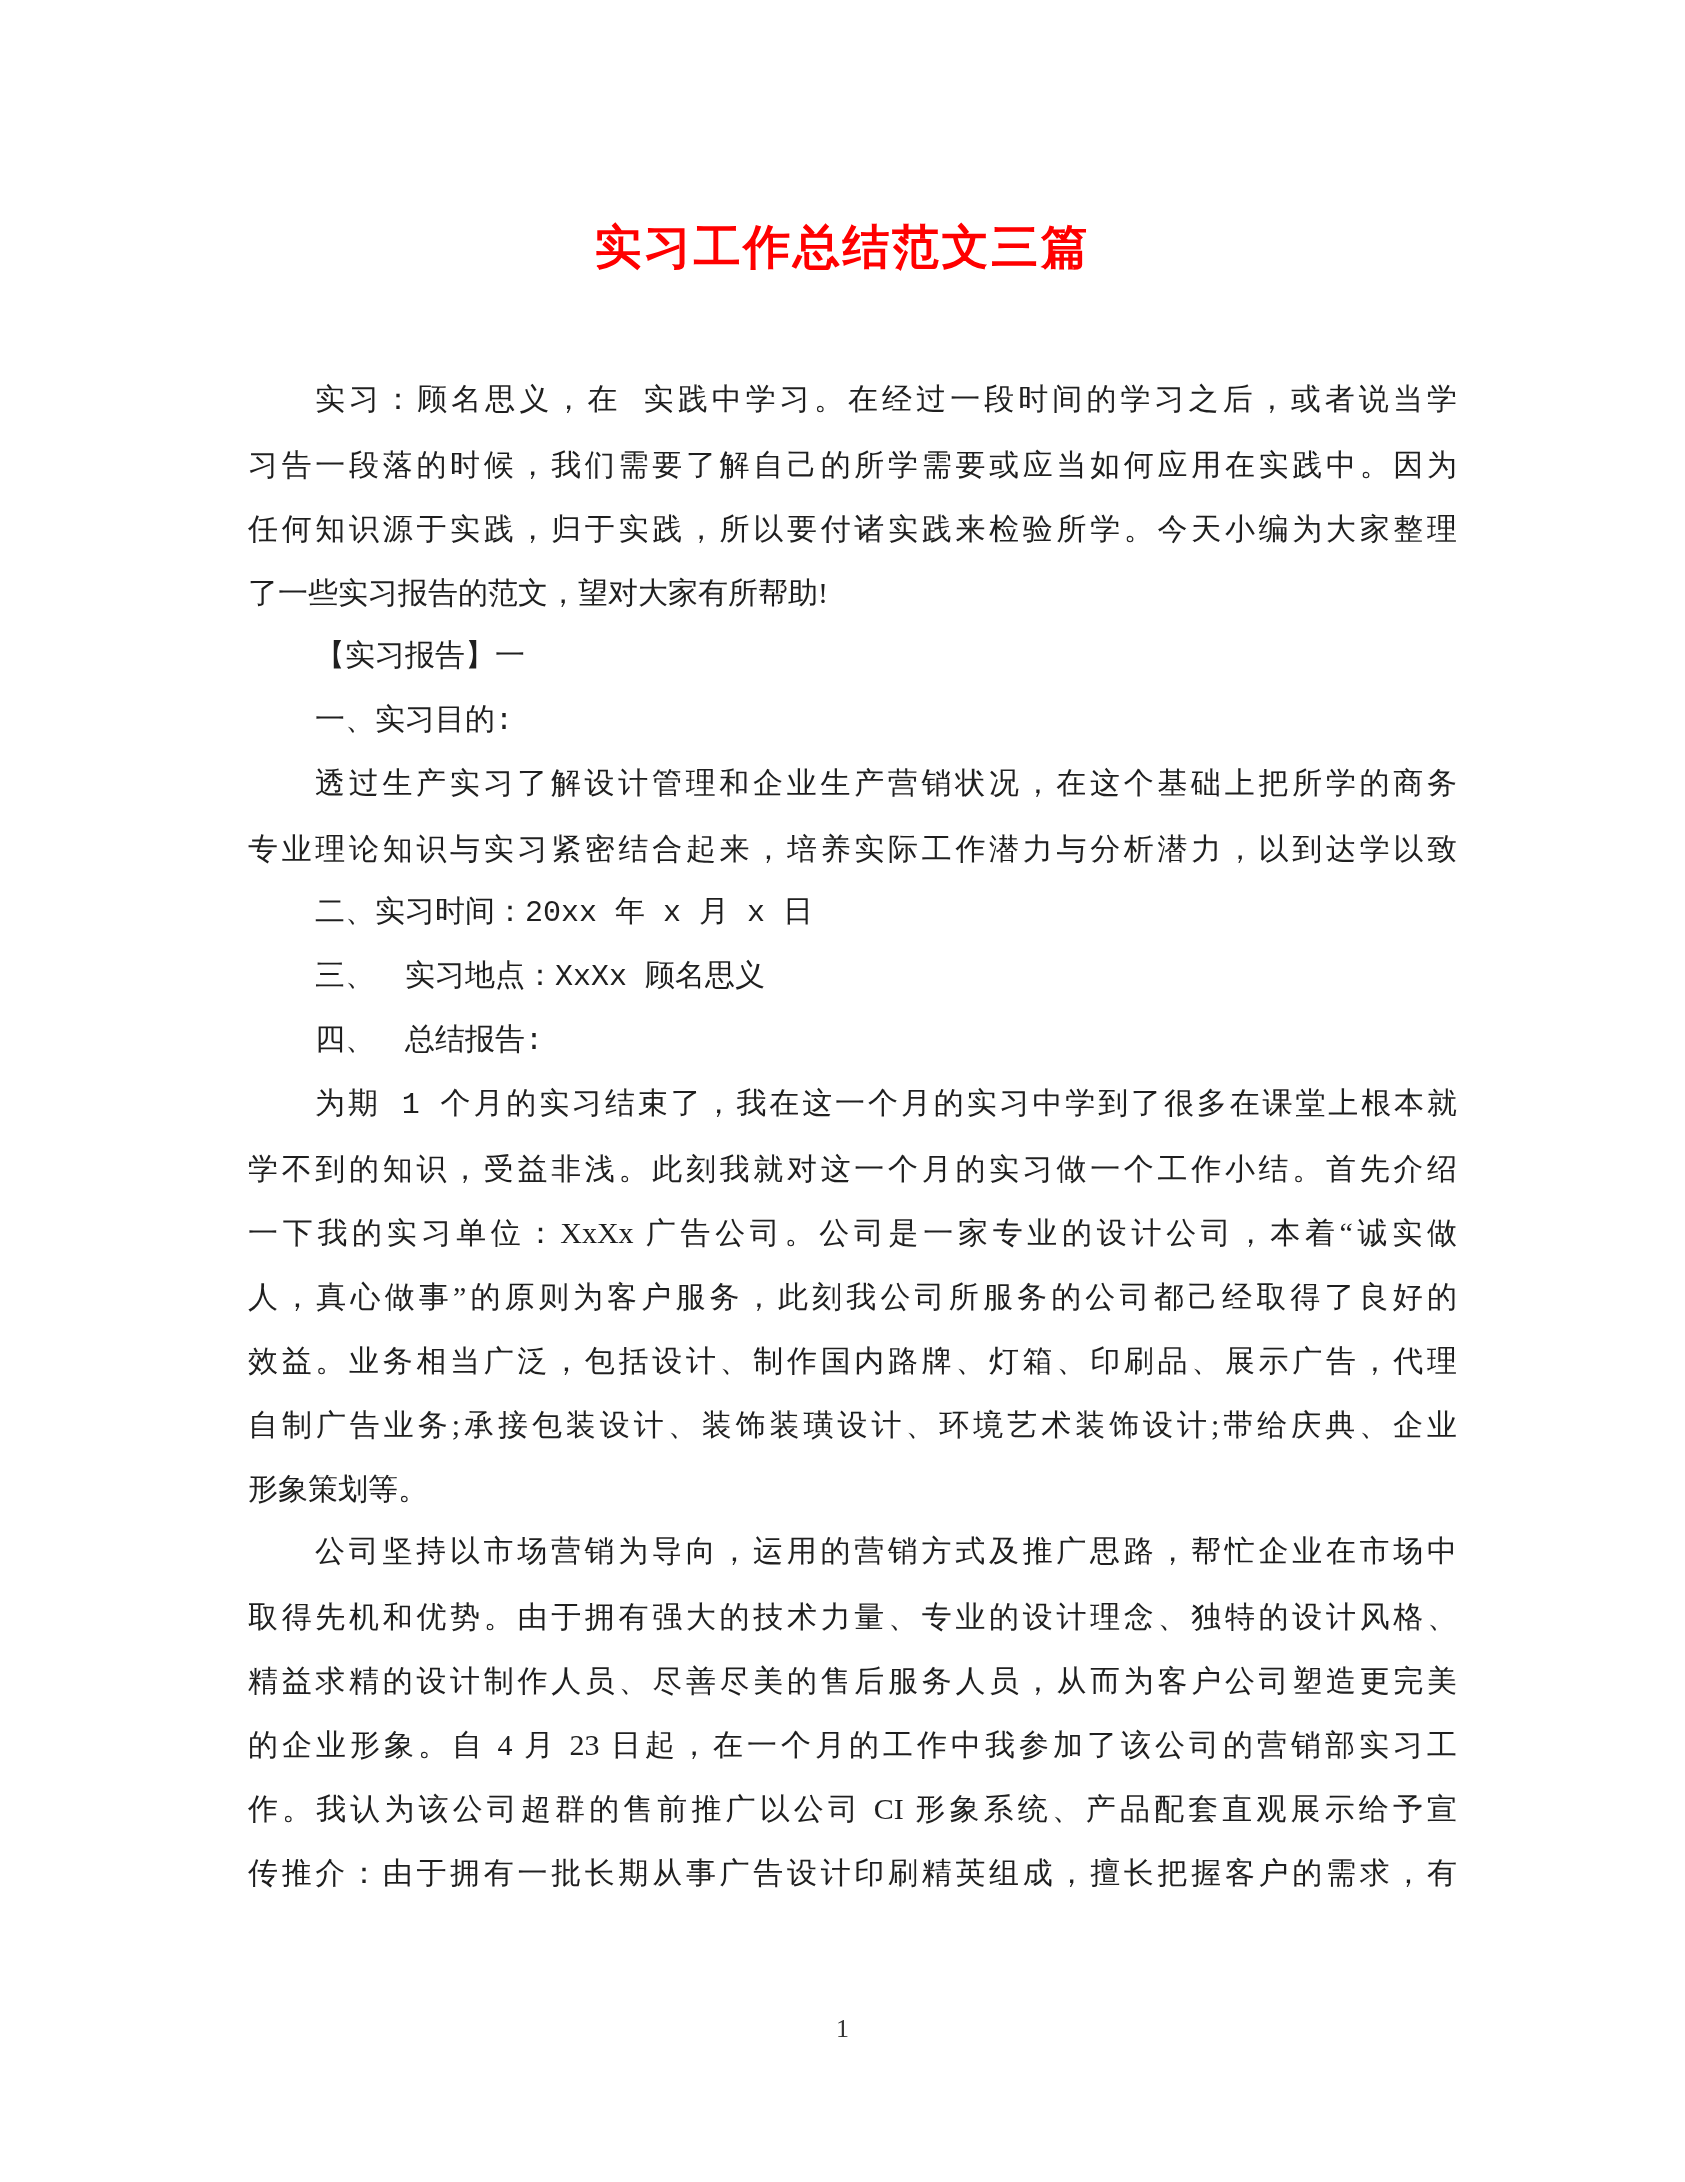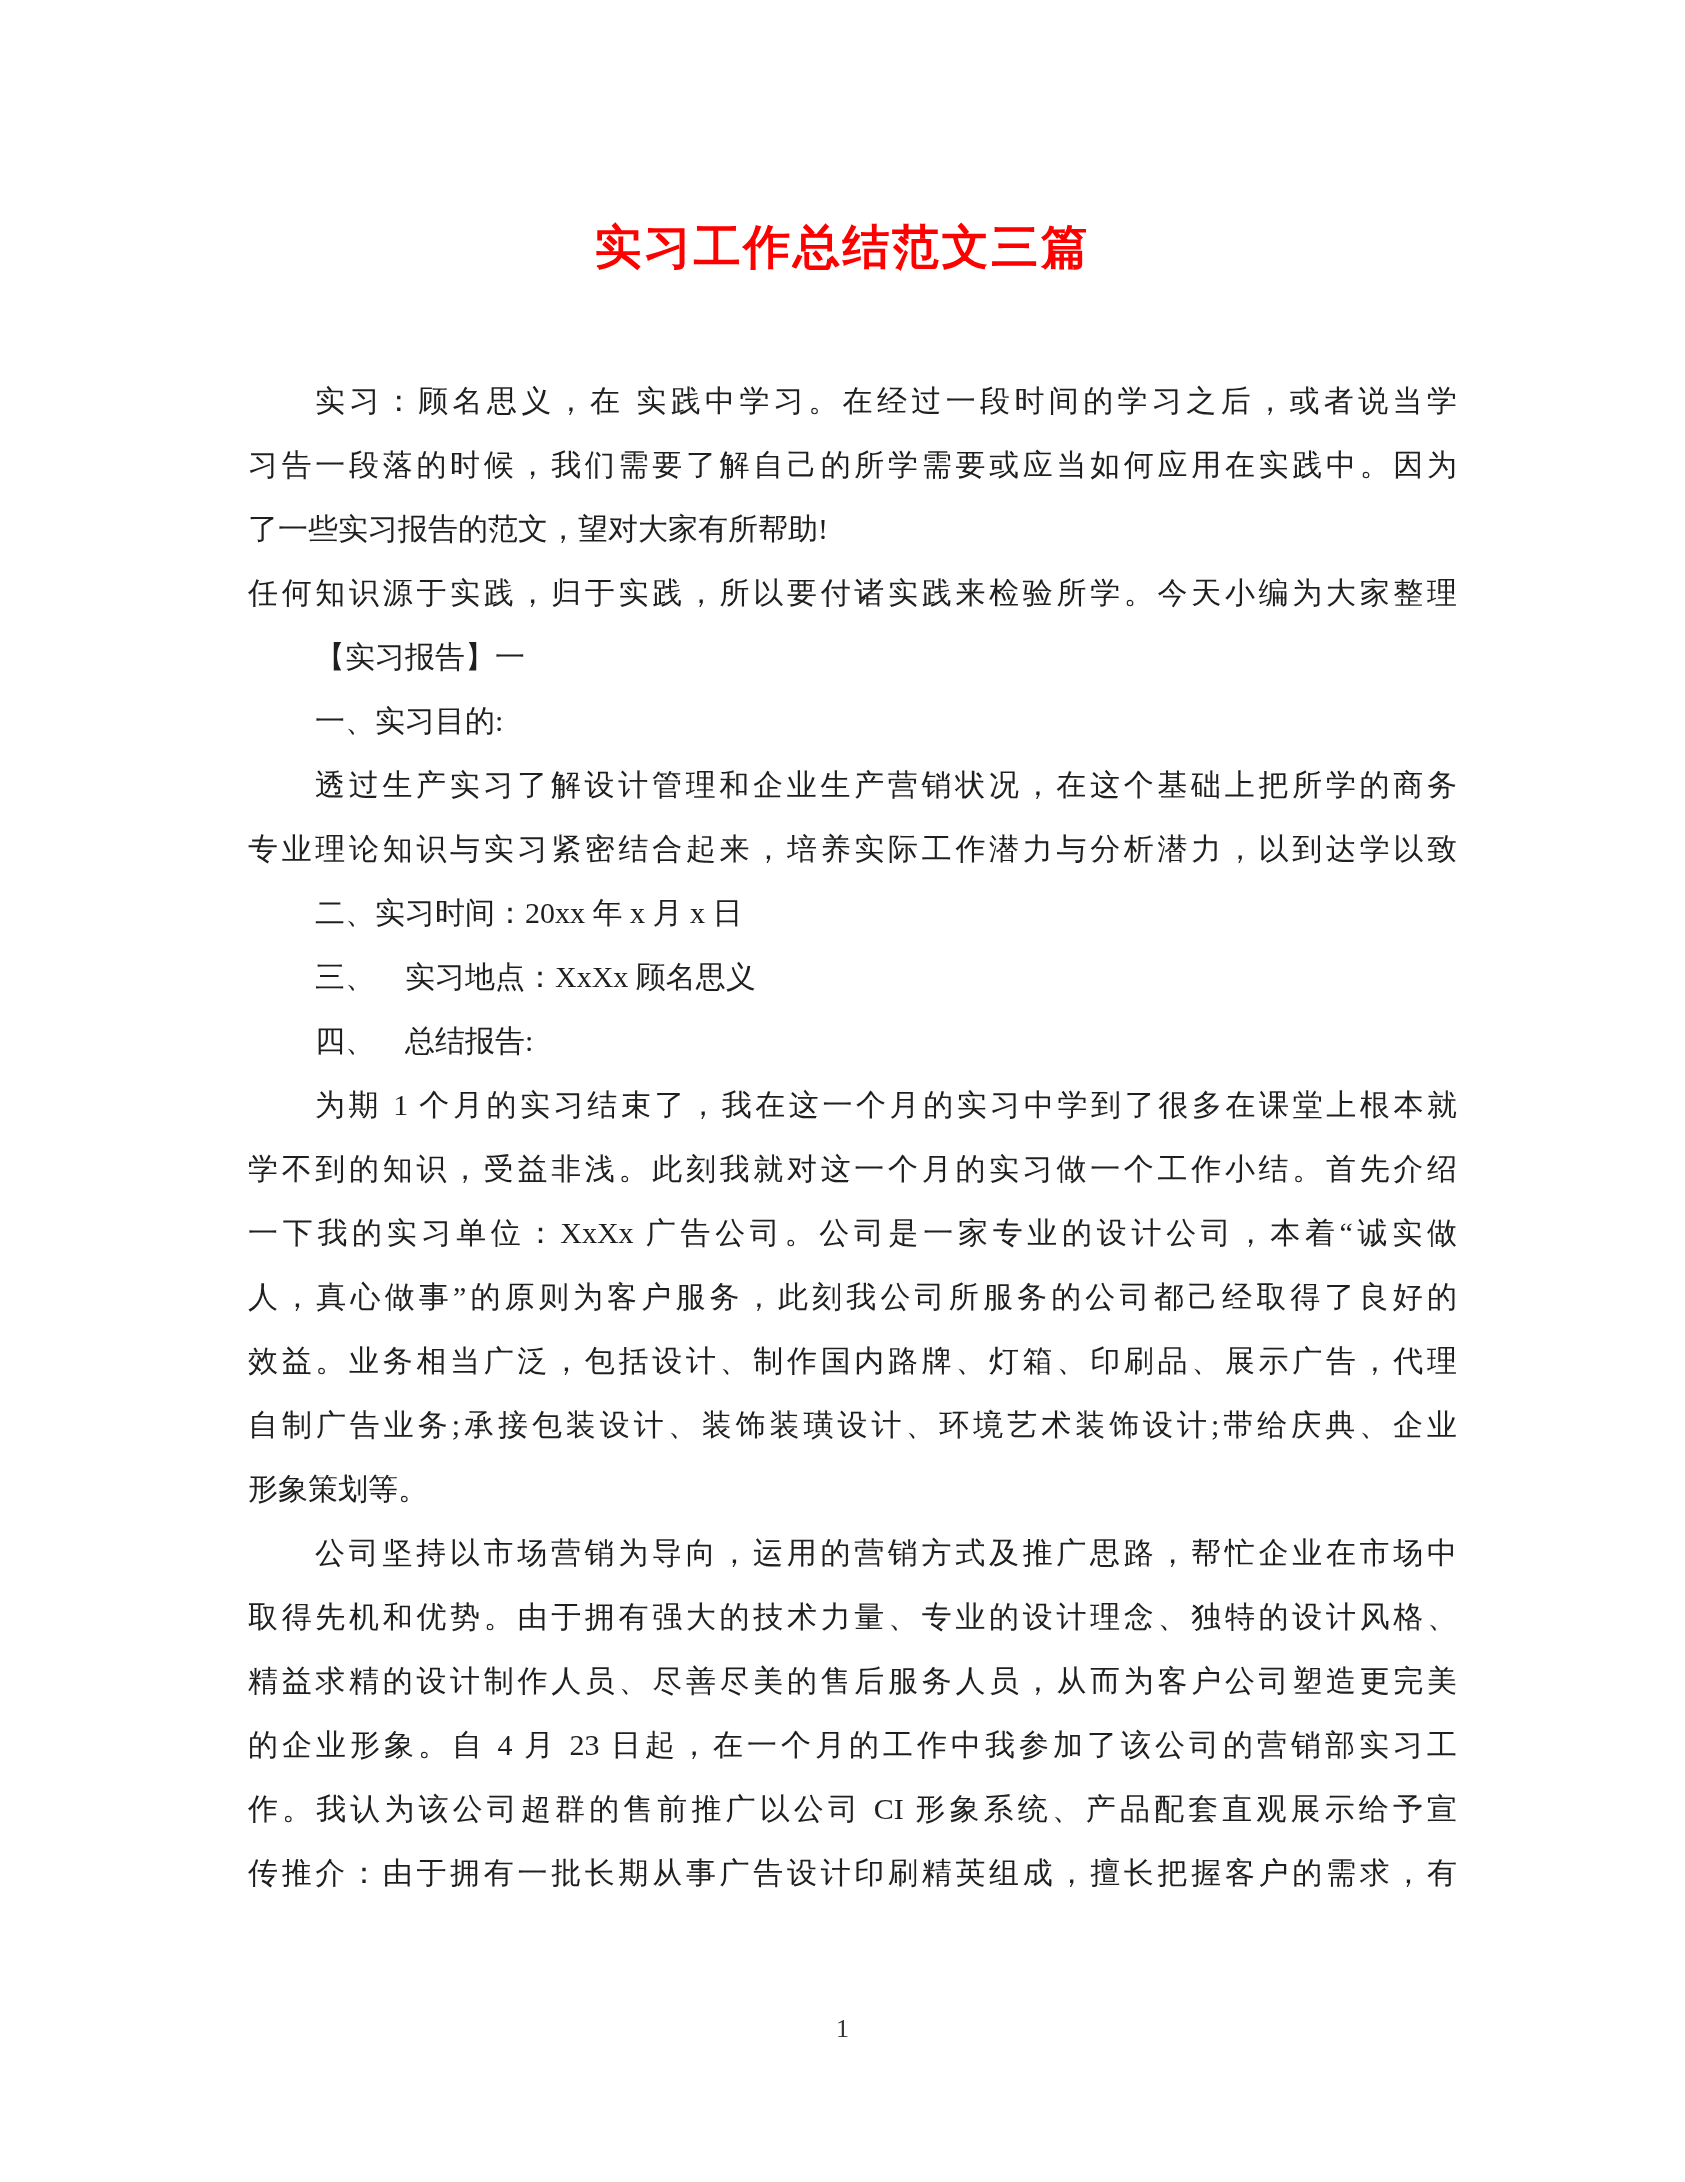--- a/index.html
+++ b/index.html
@@ -42,20 +42,21 @@
   .line {
     height: 64px;
     line-height: 64px;
     font-size: 30px;
     color: #1f1f1f;
     text-align: left;
     overflow: hidden;
   }
   .line.indent {
     padding-left: 67px;
+    font-family: Liberation Mono, monospace;
   }
   .line.fill {
     text-align: justify;
     text-align-last: justify;
   }
   .page-footer {
     position: absolute;
     left: 0;
     top: 2012px;
     width: 1685px;
@@ -68,22 +69,22 @@
 </head>
 <body>
 
 <div class="page">
 
   <div class="doc-title" style="color: rgb(255, 0, 0);">实习工作总结范文三篇</div>
 
   <div class="doc-body">
       <div class="line indent fill">实习：顾名思义，在 实践中学习。在经过一段时间的学习之后，或者说当学</div>
       <div class="line fill">习告一段落的时候，我们需要了解自己的所学需要或应当如何应用在实践中。因为</div>
+      <div class="line fill">任何知识源于实践，归于实践，所以要付诸实践来检验所学。今天小编为大家整理</div>
       <div class="line">了一些实习报告的范文，望对大家有所帮助!</div>
-      <div class="line fill">任何知识源于实践，归于实践，所以要付诸实践来检验所学。今天小编为大家整理</div>
       <div class="line indent">【实习报告】一</div>
       <div class="line indent">一、实习目的:</div>
       <div class="line indent fill">透过生产实习了解设计管理和企业生产营销状况，在这个基础上把所学的商务</div>
       <div class="line fill">专业理论知识与实习紧密结合起来，培养实际工作潜力与分析潜力，以到达学以致</div>
       <div class="line indent">二、实习时间：20xx 年 x 月 x 日</div>
       <div class="line indent">三、　实习地点：XxXx 顾名思义</div>
       <div class="line indent">四、　总结报告:</div>
       <div class="line indent fill">为期 1 个月的实习结束了，我在这一个月的实习中学到了很多在课堂上根本就</div>
       <div class="line fill">学不到的知识，受益非浅。此刻我就对这一个月的实习做一个工作小结。首先介绍</div>
       <div class="line fill">一下我的实习单位：XxXx 广告公司。公司是一家专业的设计公司，本着“诚实做</div>

